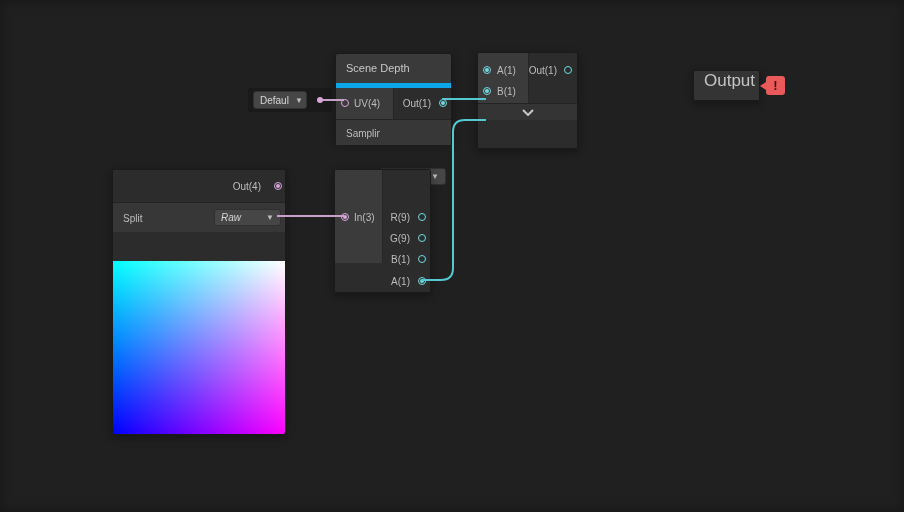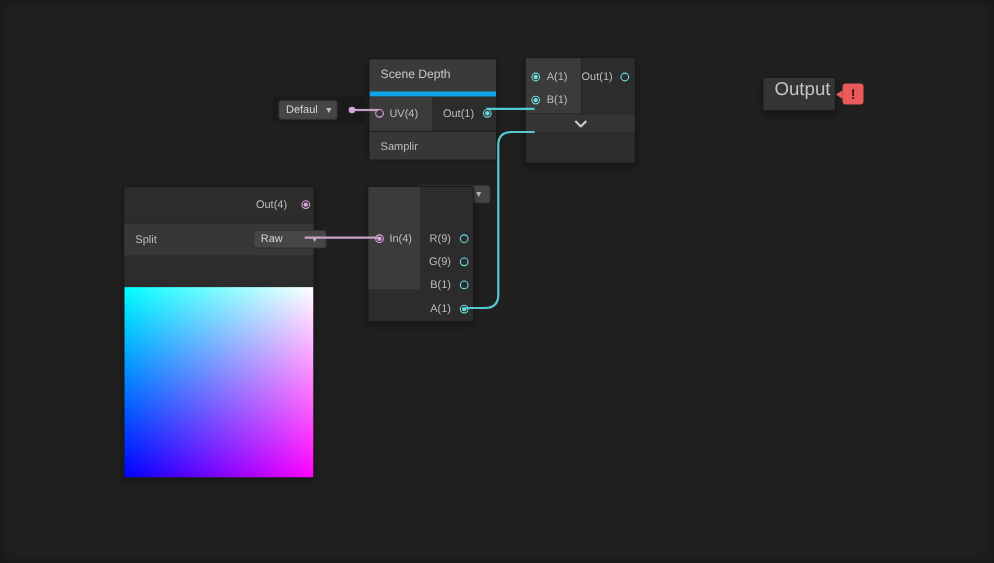--- a/index.html
+++ b/index.html
@@ -120,33 +120,33 @@
     </div>
   </div>
 
   <div class="node" style="left:112px;top:169px;width:174px;height:266px;">
     <div class="node-body" style="height:32px;">
       <span class="port pink connected" style="left:161px;top:12px;"></span>
       <span class="port-label right" style="right:24px;top:12px;">Out(4)</span>
     </div>
     <div class="control-row" style="height:29px;">
       <span style="position:absolute;left:10px;top:10px;">Split</span>
-      <div class="dropdown" style="left:117px;top:6px;width:67px;height:17px;">
+      <div class="dropdown" style="left:101px;top:6px;width:67px;height:17px;font-style:italic;">
         <span>Raw</span>
         <span class="dd-caret">▼</span>
       </div>
     </div>
     <div class="preview"></div>
   </div>
 
   <div class="node" style="left:334px;top:169px;width:97px;height:124px;">
     <div class="node-body" style="height:93px;">
       <div class="input-panel" style="width:47px;"></div>
       <span class="port pink connected" style="left:6px;top:43px;"></span>
-      <span class="port-label" style="left:19px;top:43px;">In(4)</span>
+      <span class="port-label" style="left:19px;top:43px;">In(3)</span>
       <span class="port cyan" style="left:83px;top:43px;"></span>
       <span class="port-label right" style="right:20px;top:43px;">R(9)</span>
       <span class="port cyan" style="left:83px;top:64px;"></span>
       <span class="port-label right" style="right:20px;top:64px;">G(9)</span>
       <span class="port cyan" style="left:83px;top:85px;"></span>
       <span class="port-label right" style="right:20px;top:85px;">B(1)</span>
       <span class="port cyan connected" style="left:83px;top:107px;"></span>
       <span class="port-label right" style="right:20px;top:107px;">A(1)</span>
     </div>
   </div>

